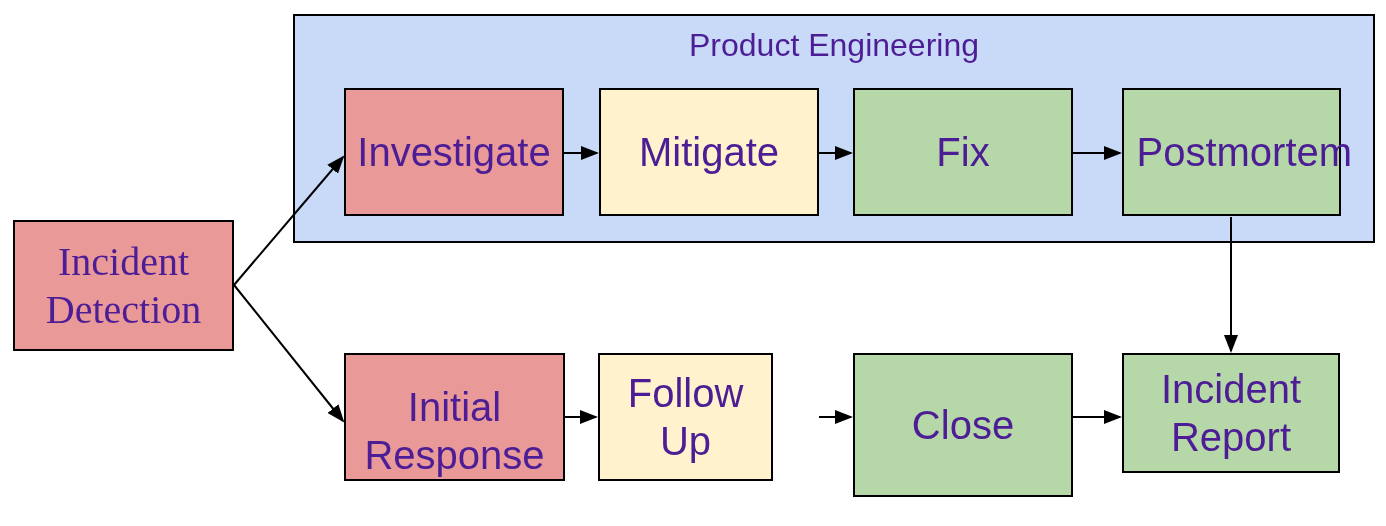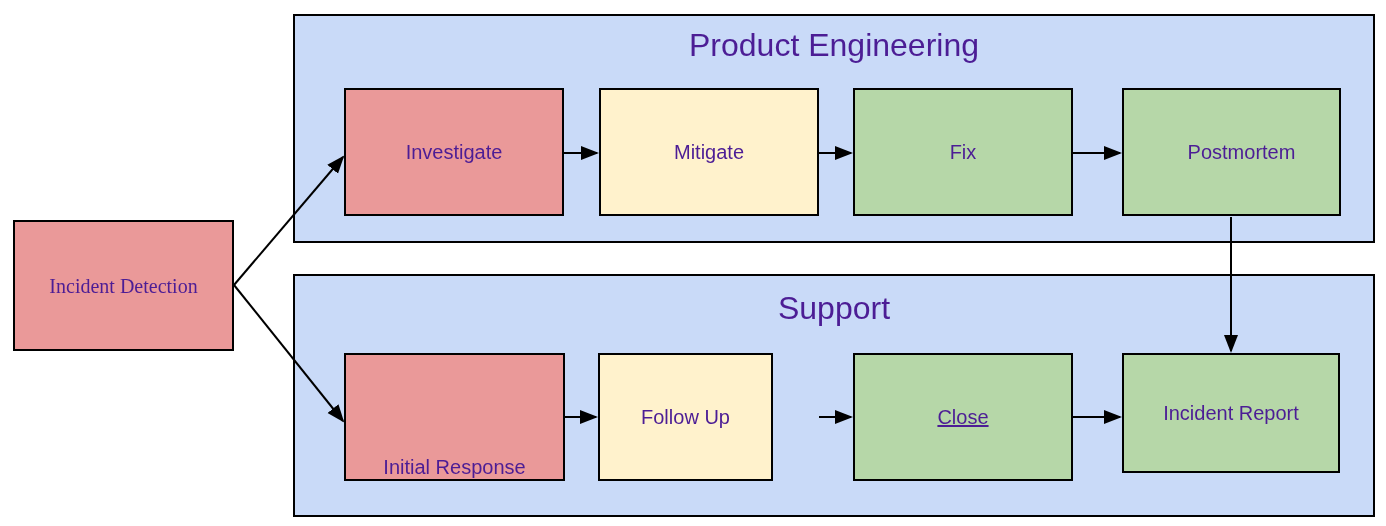--- a/index.html
+++ b/index.html
@@ -27,21 +27,21 @@
     white-space: nowrap;
   }
   .node {
     position: absolute;
     box-sizing: border-box;
     border: 2px solid var(--border, #000000);
     display: flex;
     align-items: center;
     justify-content: center;
     text-align: center;
-    font-size: 20px;
+    font-size: 40px;
     line-height: 1.2;
   }
   .node .label { display: inline-block; max-width: 210px; }
   .connectors {
     position: absolute;
     left: 0;
     top: 0;
     width: 1386px;
     height: 526px;
     pointer-events: none;
@@ -52,23 +52,20 @@
 </style>
 </head>
 <body>
 
 <div class="canvas">
 
   <div class="lane" style="left: 293px; top: 14px; width: 1082px; height: 229px; background-color: rgb(201, 218, 248);">
     <div class="lane-title" style="top:10px;">Product Engineering</div>
   </div>
 
-  <div class="lane" style="left: 293px; top: 274px; width: 1082px; height: 243px; background-color: rgb(201, 218, 248);">
-    <div class="lane-title" style="top:13px;">Support</div>
-  </div>
 
   <div class="node" style="left: 13px; top: 220px; width: 221px; height: 131px; background-color: rgb(234, 153, 153); font-family: Liberation Serif, serif;">
     <span class="label">Incident Detection</span>
   </div>
 
   <div class="node" style="left: 344px; top: 88px; width: 220px; height: 128px; background-color: rgb(234, 153, 153);">
     <span class="label">Investigate</span>
   </div>
   <div class="node" style="left: 853px; top: 88px; width: 220px; height: 128px; background-color: rgb(182, 215, 168);">
     <span class="label">Fix</span>
@@ -79,21 +76,21 @@
   <div class="node" style="left: 1122px; top: 88px; width: 219px; height: 128px; background-color: rgb(182, 215, 168); padding-left: 20px;">
     <span class="label">Postmortem</span>
   </div>
 
   <div class="node" style="left: 344px; top: 353px; width: 221px; height: 128px; background-color: rgb(234, 153, 153); align-items: flex-end;">
     <span class="label">Initial Response</span>
   </div>
   <div class="node" style="left: 598px; top: 353px; width: 175px; height: 128px; background-color: rgb(255, 242, 204);">
     <span class="label">Follow Up</span>
   </div>
-  <div class="node" style="left: 853px; top: 353px; width: 220px; height: 128px; background-color: rgb(182, 215, 168); text-decoration: underline;">
+  <div class="node" style="left: 853px; top: 353px; width: 220px; height: 144px; background-color: rgb(182, 215, 168);">
     <span class="label">Close</span>
   </div>
   <div class="node" style="left: 1122px; top: 353px; width: 218px; height: 120px; background-color: rgb(182, 215, 168);">
     <span class="label">Incident Report</span>
   </div>
 
   <svg class="connectors" viewBox="0 0 1386 526">
     <defs>
       <marker id="arrow" markerWidth="9" markerHeight="8" refX="8" refY="3.5" orient="auto">
         <path class="head" d="M0,0 L9,3.5 L0,7 Z"></path>

